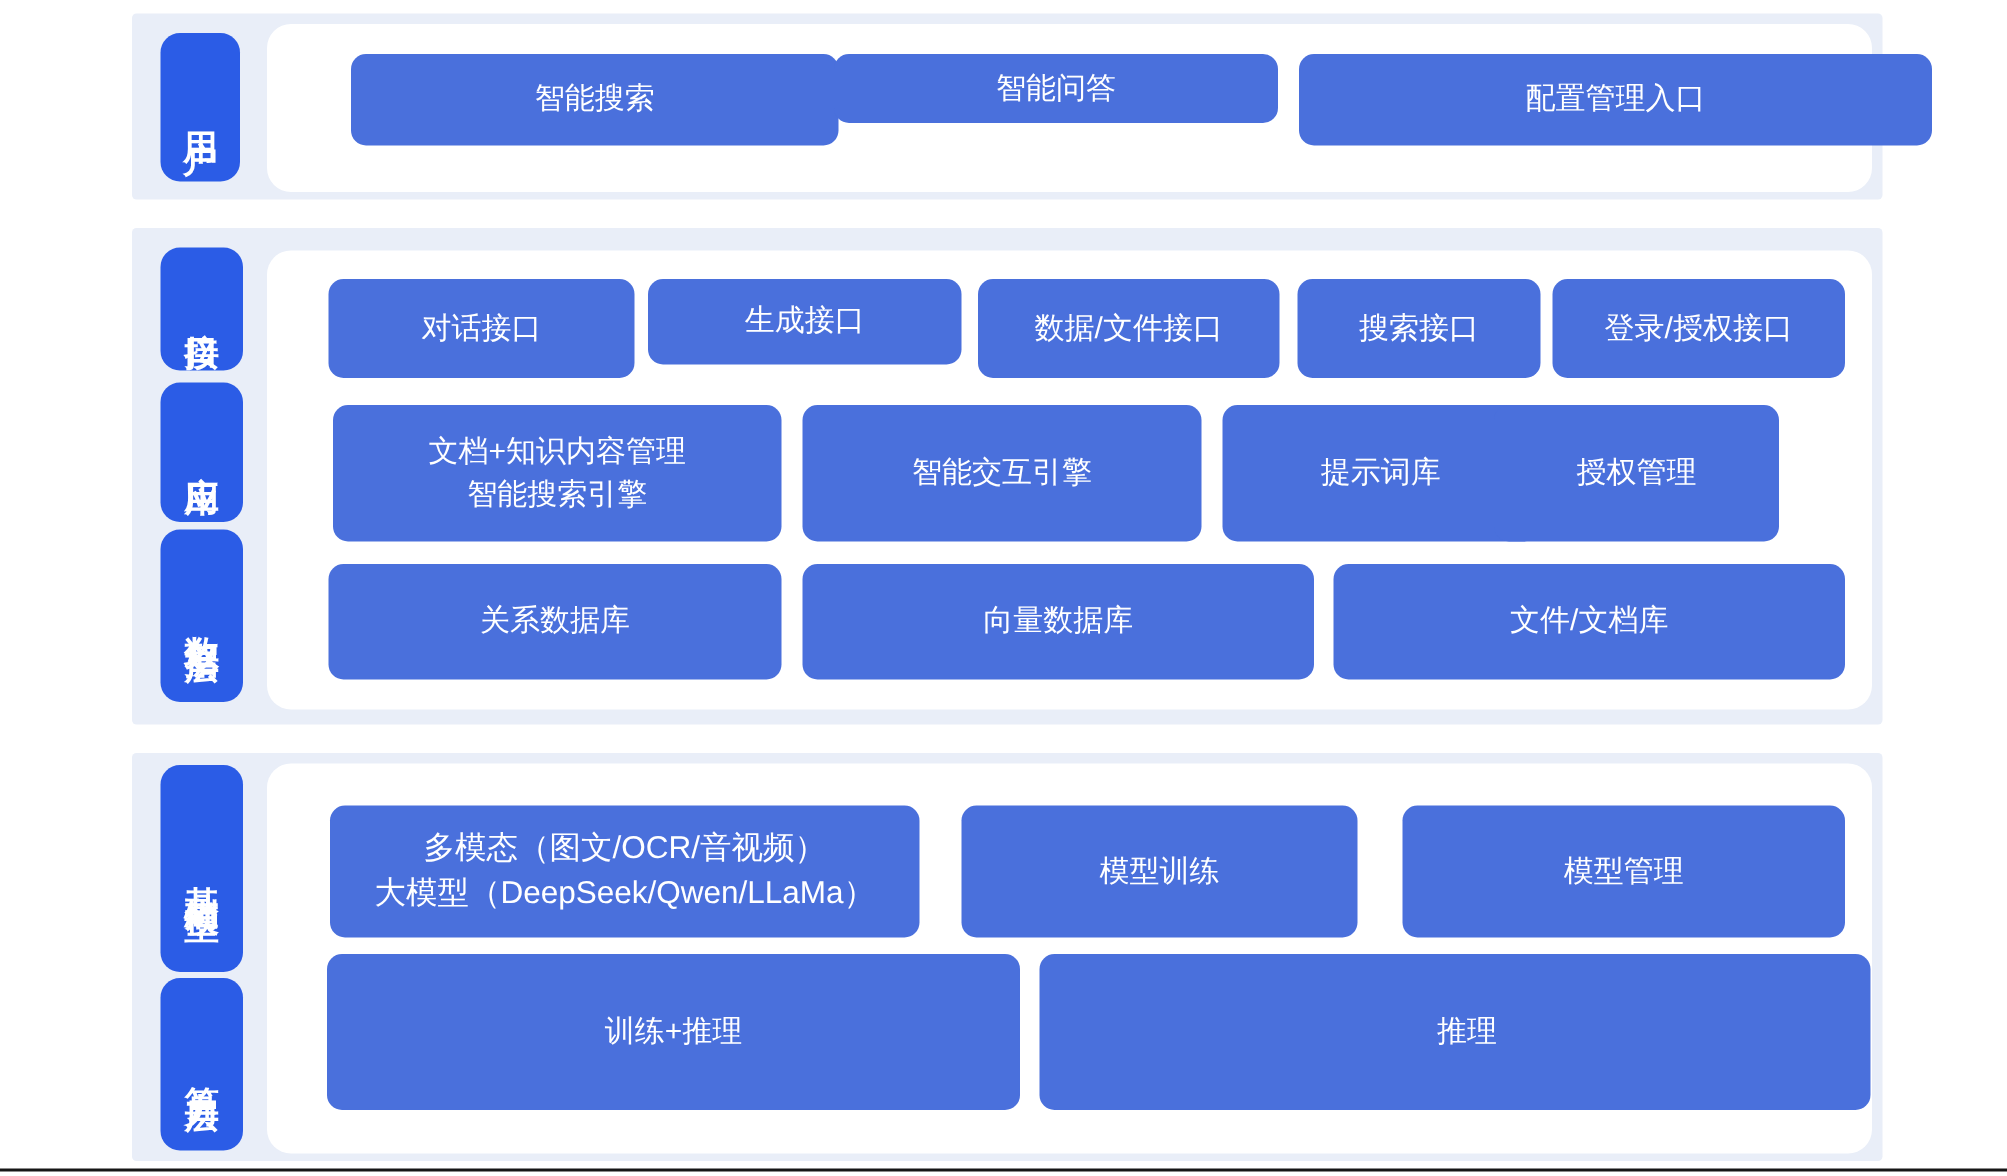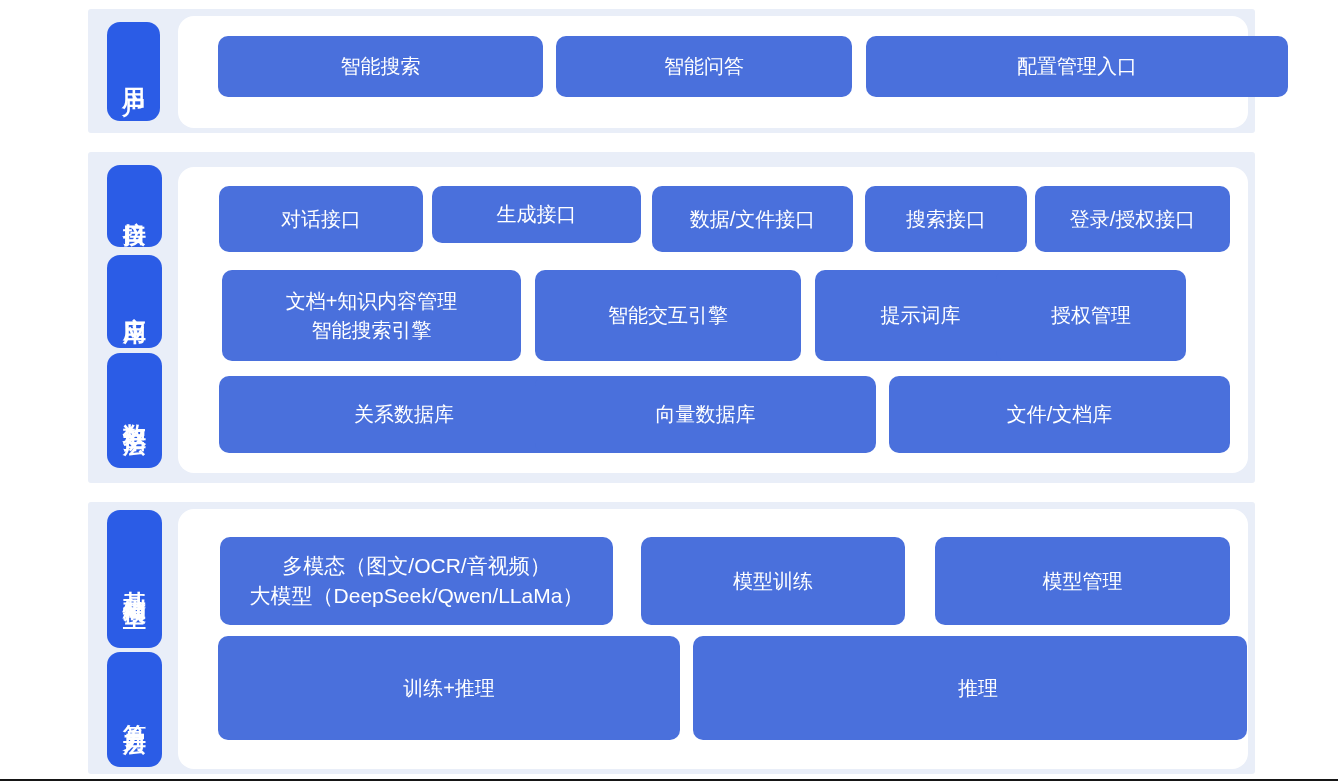--- a/index.html
+++ b/index.html
@@ -30,36 +30,36 @@
   .l-data{left:107px;top:353px;width:55px;height:115px;}
   .l-foundation{left:107px;top:510px;width:55px;height:138px;}
   .l-compute{left:107px;top:652px;width:55px;height:115px;}
 
   .box{
     position:absolute;background:#4a70dc;border-radius:10px;color:#ffffff;
     display:flex;align-items:center;justify-content:center;text-align:center;
     font-size:20px;line-height:1.45;white-space:pre-line;
   }
   
-  .b-search    {left:218px;top:36px;width:325px;height:61px;}
-  .b-qa        {left:556px;top:36px;width:296px;height:61px;}
+  .b-search    {left:234px;top:36px;width:325px;height:61px;}
+  .b-qa        {left:556px;top:36px;width:296px;height:46px;}
   .b-config    {left:866px;top:36px;width:422px;height:61px;}
   
   .b-dialog    {left:219px;top:186px;width:204px;height:66px;}
   .b-generation{left:432px;top:186px;width:209px;height:57px;}
   .b-datafile  {left:652px;top:186px;width:201px;height:66px;}
   .b-searchapi {left:865px;top:186px;width:162px;height:66px;}
   .b-loginauth {left:1035px;top:186px;width:195px;height:66px;}
   
   .b-docmgmt    {left:222px;top:270px;width:299px;height:91px;}
   .b-interaction{left:535px;top:270px;width:266px;height:91px;}
   .b-prompt     {left:815px;top:270px;width:211px;height:91px;}
   .b-authmgmt   {left:996px;top:270px;width:190px;height:91px;}
   
-  .b-relational{left:219px;top:376px;width:302px;height:77px;padding-left:34px;}
+  .b-relational{left:219px;top:376px;width:302px;height:77px;}
   .b-vector    {left:535px;top:376px;width:341px;height:77px;}
   .b-filedoc   {left:889px;top:376px;width:341px;height:77px;}
   
   .b-multimodal{left:220px;top:537px;width:393px;height:88px;font-size:21px;}
   .b-training  {left:641px;top:537px;width:264px;height:88px;}
   .b-modelmgmt {left:935px;top:537px;width:295px;height:88px;}
   
   .b-traininfer{left:218px;top:636px;width:462px;height:104px;}
   .b-infer     {left:693px;top:636px;width:538px;height:104px;padding-left:16px;}
 

